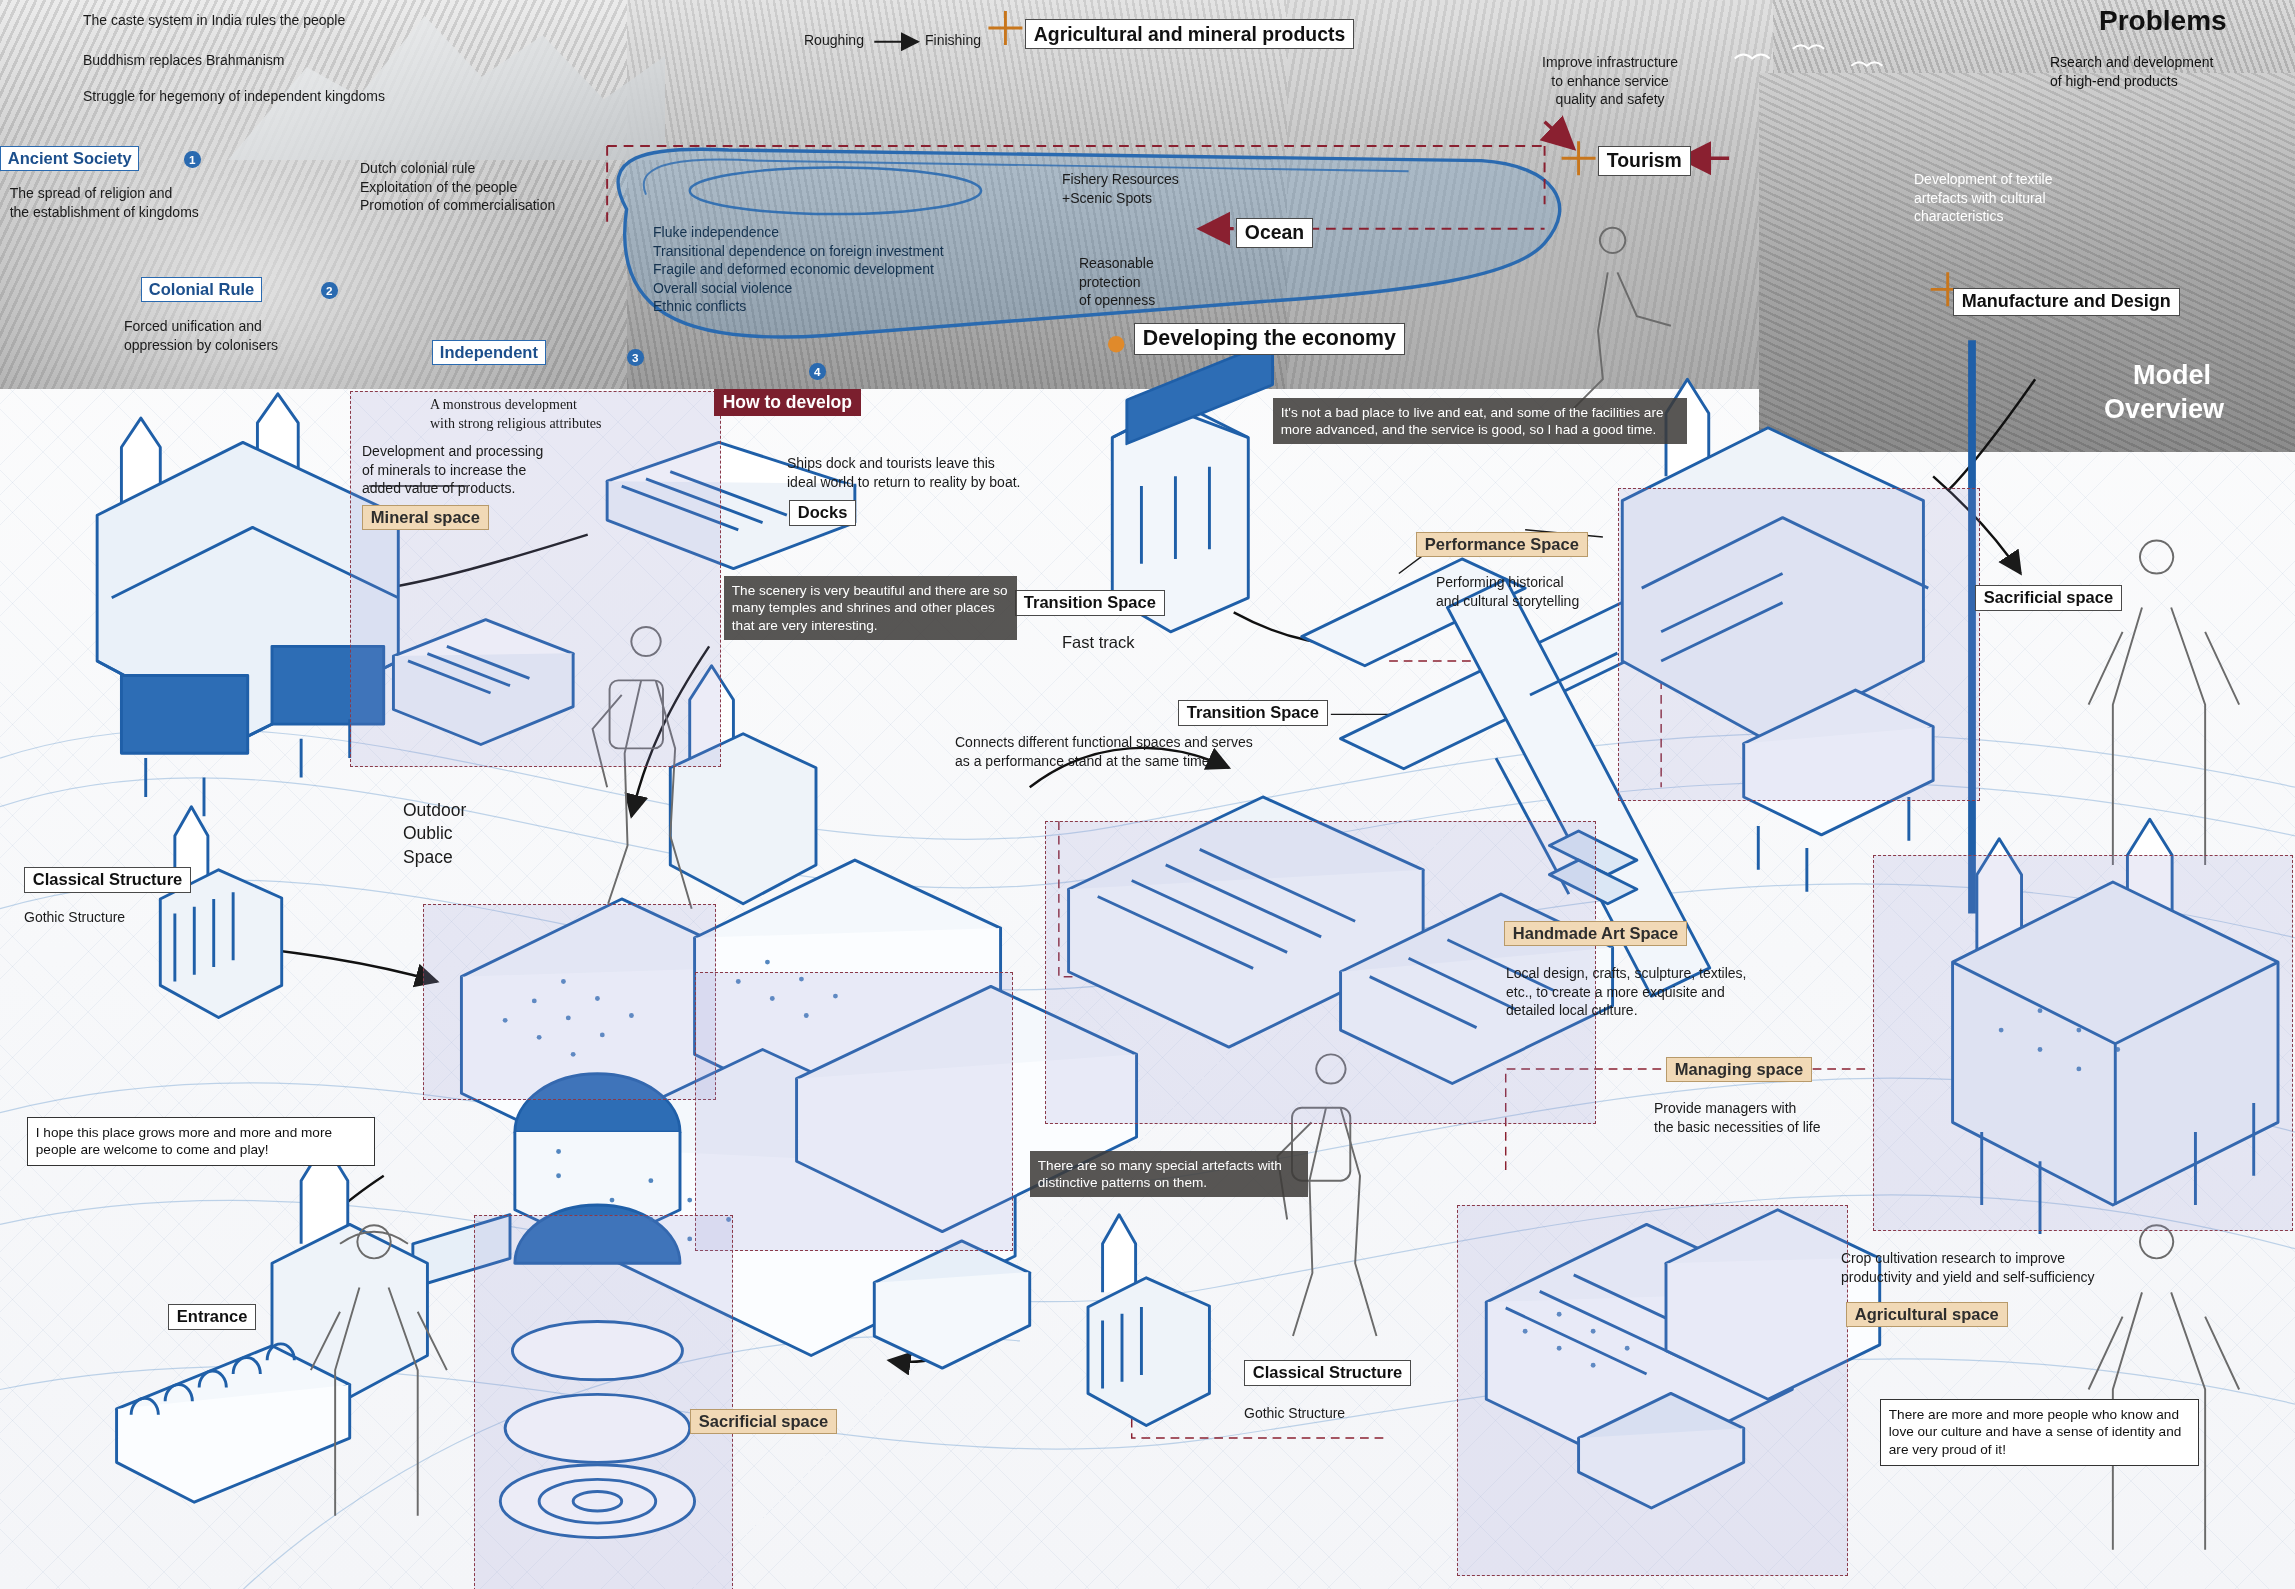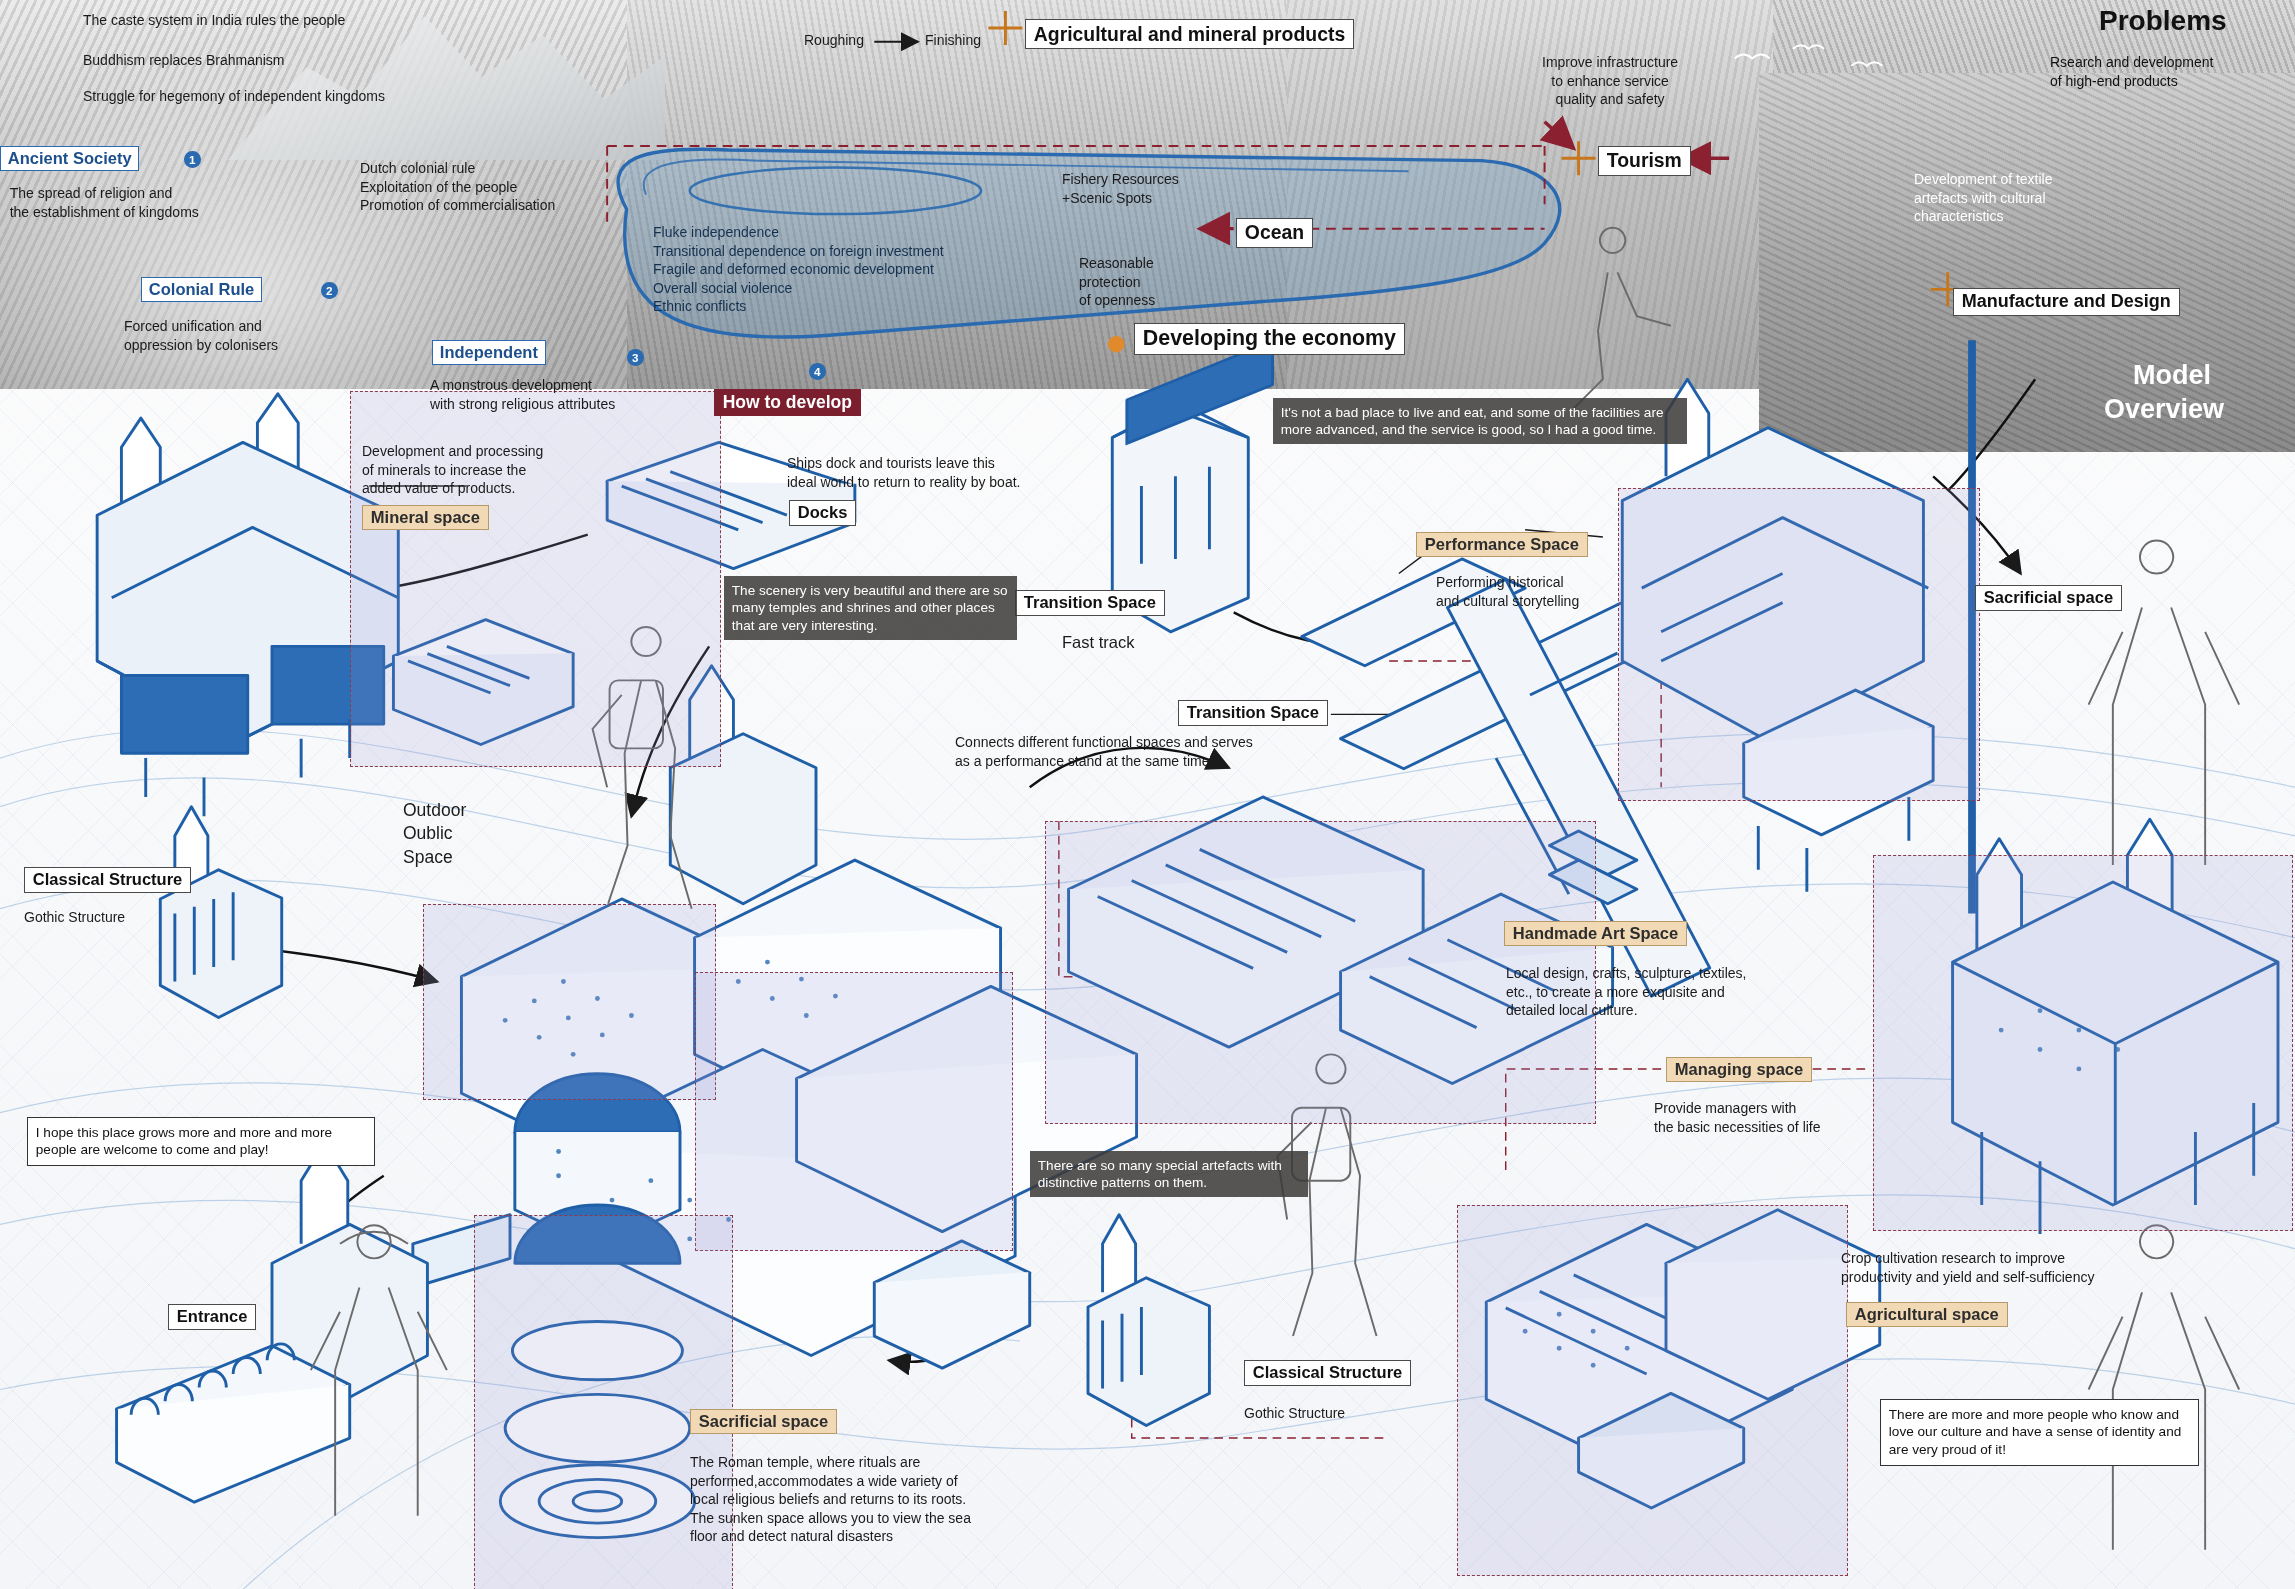--- a/index.html
+++ b/index.html
@@ -377,21 +377,21 @@
 the establishment of kingdoms</div>
 
   <div class="blue-box" style="left:141px;top:277px;">Colonial Rule</div>
   <div class="num-badge" style="left:321px;top:282px;">2</div>
   <div class="plain" style="left:124px;top:317px;">Forced unification and
 oppression by colonisers</div>
 
   <div class="blue-box" style="left:432px;top:340px;">Independent</div>
   <div class="num-badge" style="left:627px;top:349px;">3</div>
   <div class="num-badge" style="left:809px;top:363px;">4</div>
-  <div class="plain" style="left:430px;top:376px;">A monstrous development
+  <div class="plain" style="left:430px;top:396px;font-family:Liberation Serif, serif;">A monstrous development
 with strong religious attributes</div>
 
   <div class="plain" style="left:360px;top:159px;">Dutch colonial rule
 Exploitation of the people
 Promotion of commercialisation</div>
   <div class="plain" style="left:653px;top:223px;color:#14324f;">Fluke independence
 Transitional dependence on foreign investment
 Fragile and deformed economic development
 Overall social violence
 Ethnic conflicts</div>
@@ -454,25 +454,20 @@
 
   <div class="tan-box" style="left:1666px;top:1057px;">Managing space</div>
   <div class="plain" style="left:1654px;top:1099px;">Provide managers with
 the basic necessities of life</div>
 
   <div class="plain" style="left:1841px;top:1249px;">Crop cultivation research to improve
 productivity and yield and self-sufficiency</div>
   <div class="tan-box" style="left:1846px;top:1302px;">Agricultural space</div>
 
   <div class="tan-box" style="left:690px;top:1409px;">Sacrificial space</div>
-  <div class="plain" style="left:690px;top:1453px;">The Roman temple, where rituals are
-performed,accommodates a wide variety of
-local religious beliefs and returns to its roots.
-The sunken space allows you to view the sea
-floor and detect natural disasters</div>
 
   <div class="plain" style="left:403px;top:799px;font-size:17.5px;">Outdoor
 Oublic
 Space</div>
 
   <div class="white-box" style="left:168px;top:1304px;">Entrance</div>
 
   <div class="white-box" style="left:24px;top:867px;">Classical Structure</div>
   <div class="plain" style="left:24px;top:908px;">Gothic Structure</div>
 

